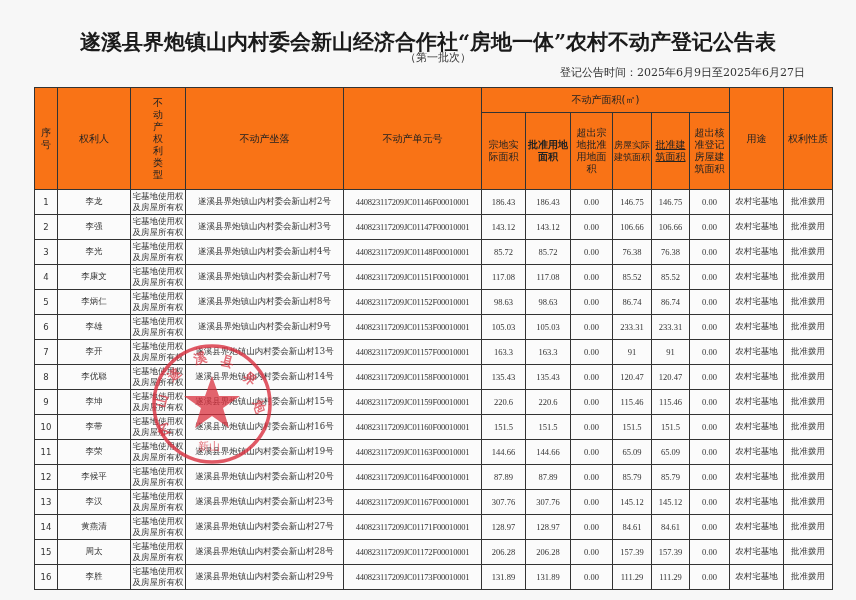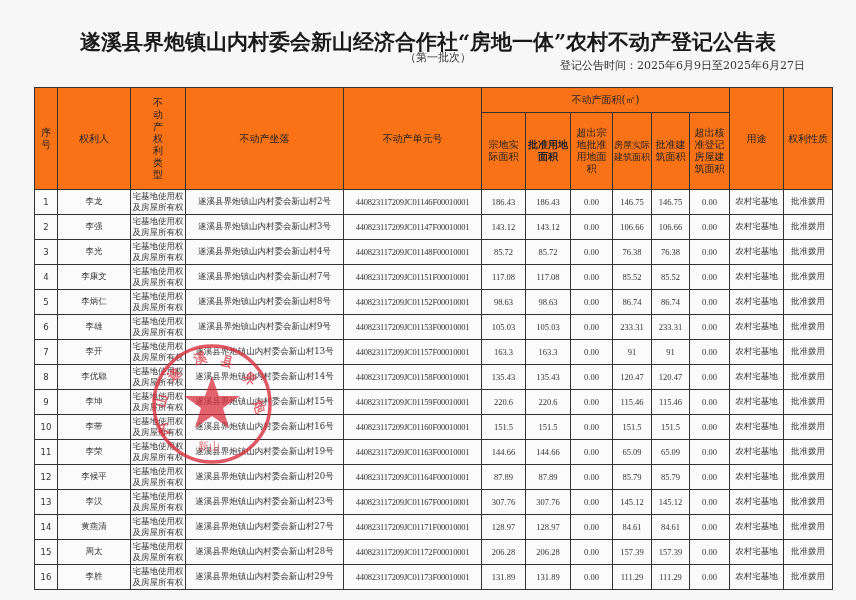--- a/index.html
+++ b/index.html
@@ -16,21 +16,21 @@
     text-align: center; font-size: 21px; font-weight: bold; color: #1a1a1a;
     letter-spacing: 0px;
     font-family: "DejaVu Serif", serif;
   }
   .subtitle {
     position: absolute; left: 0; width: 856px; top: 50px;
     text-align: center; font-size: 11px; color: #333;
     padding-left: 10px;
   }
   .notice-date {
-    position: absolute; left: 560px; top: 58px;
+    position: absolute; left: 560px; top: 65px;
     font-size: 11px; color: #333; white-space: nowrap;
   }
   table.grid {
     position: absolute; left: 34px; top: 87px;
     border-collapse: collapse;
     table-layout: fixed;
     width: 798px;
     font-family: "DejaVu Sans", sans-serif;
   }
   table.grid td, table.grid th {
@@ -89,21 +89,21 @@
         <th rowspan="2">不动产单元号</th>
         <th colspan="6" class="top-group">不动产面积(㎡)</th>
         <th rowspan="2">用途</th>
         <th rowspan="2">权利性质</th>
       </tr>
       <tr>
         <th class="sub" style="padding:16px 2px;">宗地实际面积</th>
         <th class="sub" style="padding:0 2px;font-weight:bold;">批准用地面积</th>
         <th class="sub" style="padding:1px 3px;">超出宗地批准用地面积</th>
         <th class="sub small" style="padding:4px 1px;">房屋实际建筑面积</th>
-        <th class="sub" style="padding:0 2px;">批准建筑面积</th>
+        <th class="sub" style="padding:0 2px;text-decoration:underline;">批准建筑面积</th>
         <th class="sub" style="padding:0 4px;">超出核准登记房屋建筑面积</th>
       </tr>
     </thead>
     <tbody id="rows">
         <tr>
           <td class="idx">1</td>
           <td class="name">李龙</td>
           <td class="type">宅基地使用权及房屋所有权</td>
           <td class="loc">遂溪县界炮镇山内村委会新山村2号</td>
           <td class="unit">440823117209JC01146F00010001</td>

